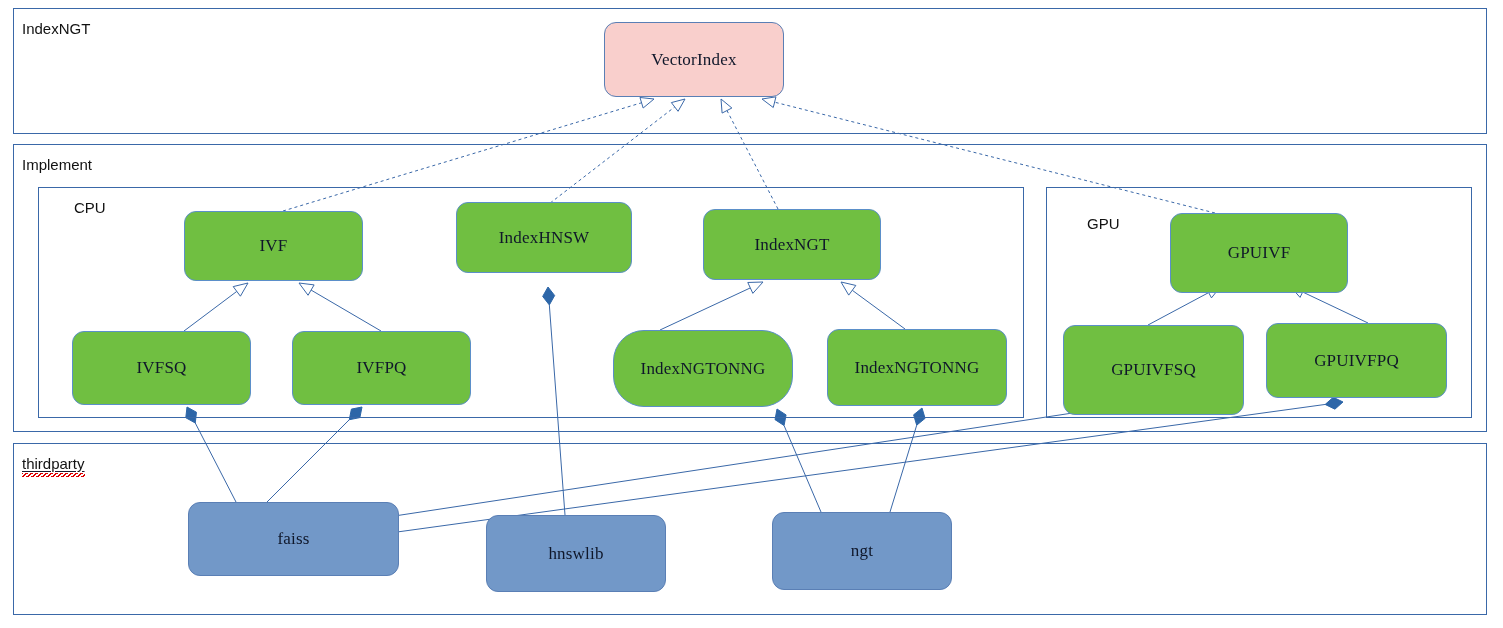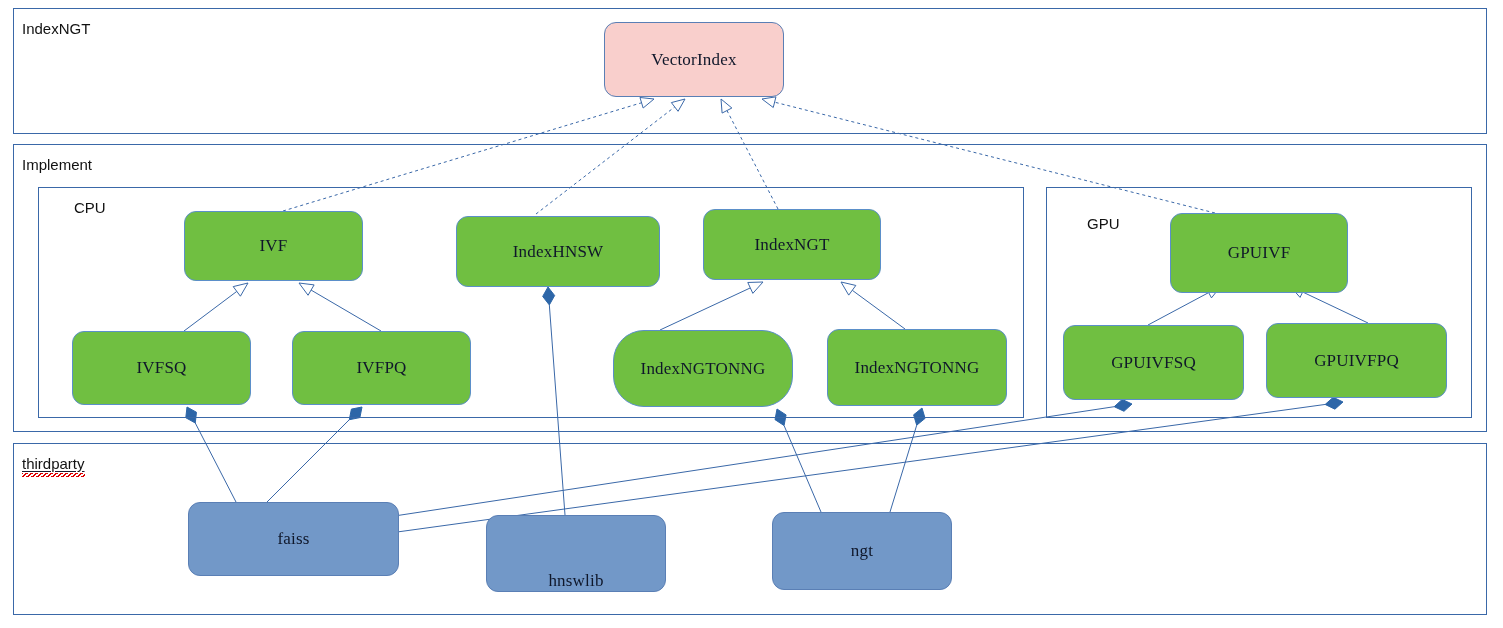--- a/index.html
+++ b/index.html
@@ -170,50 +170,50 @@
       <div class="group-box" style="left: 13px; top: 443px; width: 1474px; height: 172px;"></div>
       <div class="group-label misspelled" style="left: 22px; top: 456px;">thirdparty<span class="squiggle"></span></div>
     </div>
   <div id="node-layer">
       <div class="node iface" style="left: 604px; top: 22px; width: 180px; height: 75px;">
         <span>VectorIndex</span>
       </div>
       <div class="node impl" style="left: 184px; top: 211px; width: 179px; height: 70px;">
         <span>IVF</span>
       </div>
-      <div class="node impl" style="left: 456px; top: 216px; width: 204px; height: 71px;">
+      <div class="node impl" style="left: 456px; top: 202px; width: 176px; height: 71px;">
         <span>IndexHNSW</span>
       </div>
       <div class="node impl" style="left: 703px; top: 209px; width: 178px; height: 71px;">
         <span>IndexNGT</span>
       </div>
       <div class="node impl" style="left: 1170px; top: 213px; width: 178px; height: 80px;">
         <span>GPUIVF</span>
       </div>
       <div class="node impl" style="left: 72px; top: 331px; width: 179px; height: 74px;">
         <span>IVFSQ</span>
       </div>
       <div class="node impl" style="left: 292px; top: 331px; width: 179px; height: 74px;">
         <span>IVFPQ</span>
       </div>
       <div class="node impl" style="left: 613px; top: 330px; width: 180px; height: 77px; border-radius: 31px;">
         <span>IndexNGTONNG</span>
       </div>
       <div class="node impl" style="left: 827px; top: 329px; width: 180px; height: 77px;">
         <span>IndexNGTONNG</span>
       </div>
-      <div class="node impl" style="left: 1063px; top: 325px; width: 181px; height: 75px;">
+      <div class="node impl" style="left: 1063px; top: 325px; width: 181px; height: 90px;">
         <span>GPUIVFSQ</span>
       </div>
       <div class="node impl" style="left: 1266px; top: 323px; width: 181px; height: 75px;">
         <span>GPUIVFPQ</span>
       </div>
       <div class="node third" style="left: 188px; top: 502px; width: 211px; height: 74px;">
         <span>faiss</span>
       </div>
-      <div class="node third" style="left: 486px; top: 515px; width: 180px; height: 77px; align-items: flex-end;">
+      <div class="node third" style="left: 486px; top: 515px; width: 180px; height: 77px;">
         <span>hnswlib</span>
       </div>
       <div class="node third" style="left: 772px; top: 512px; width: 180px; height: 78px;">
         <span>ngt</span>
       </div>
     </div>
 </div>
 
 </body></html>

